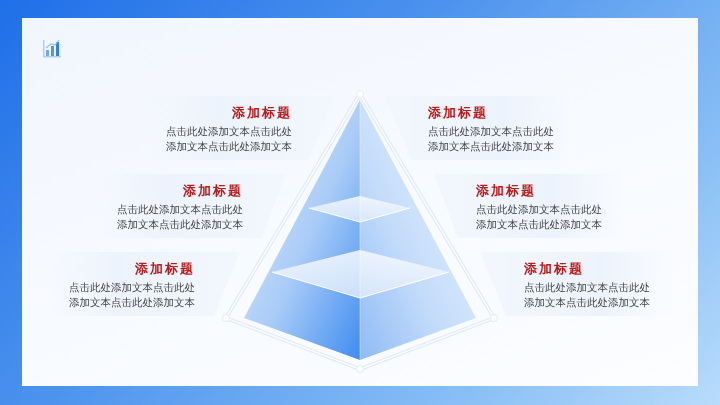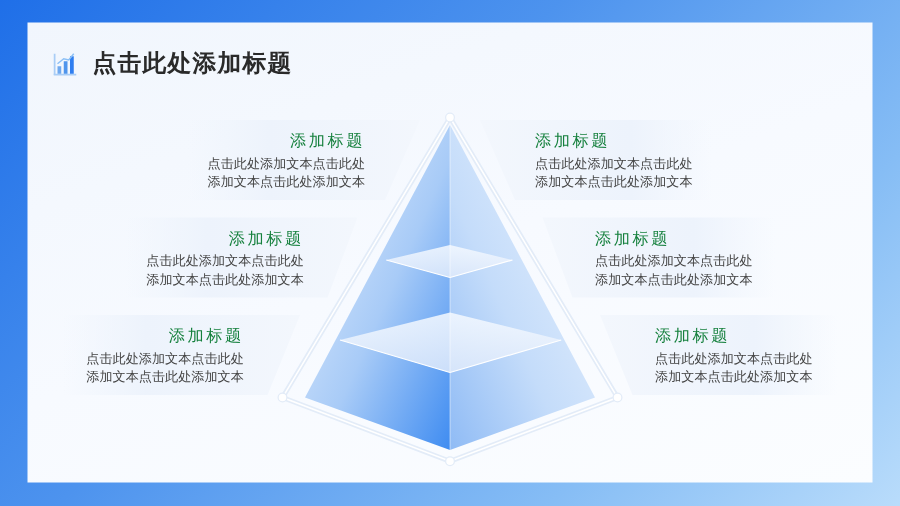--- a/index.html
+++ b/index.html
@@ -12,42 +12,41 @@
     position:absolute; left:22px; top:18px; width:676px; height:368px;
     background: linear-gradient(160deg, #f1f6fd 0%, #f7faff 50%, #fbfdff 100%);
   }
   .title-row { position:absolute; left:20px; top:18px; display:flex; align-items:center; }
   .title-icon { width:20px; height:20px; margin-right:12px; }
   .title-text { font-size:19px; font-weight:bold; color:#2a2a2a; letter-spacing:1px; }
   .pyr { position:absolute; left:0; top:0; }
   .card {
     position:absolute; width:190px; height:60px;
   }
-  .card .heading { position:absolute; font-size:13px; font-weight:normal; color:#15803d; letter-spacing:2px; }
+  .card .heading { position:absolute; font-size:13px; font-weight:bold; color:#b91c1c; letter-spacing:2px; }
   .card .body { position:absolute; font-size:10.5px; color:#444; line-height:15px; white-space:nowrap; }
   .card.left .heading, .card.left .body { right:0; text-align:right; }
   .card.right .heading, .card.right .body { left:0; text-align:left; }
   .card .heading { top:2px; }
   .card .body { top:22px;font-family:Liberation Serif, serif; }
 </style>
 </head>
 <body>
 
 <div class="panel"></div>
 
 <div class="title-row" style="left:42px; top:38px;">
   <svg class="title-icon" viewBox="0 0 20 20">
     <rect x="1" y="18" width="18" height="1.4" fill="#a9cdf6"></rect>
     <rect x="1" y="2" width="1.4" height="17" fill="#a9cdf6"></rect>
     <rect x="4" y="12" width="3" height="6" fill="#6fa9ef"></rect>
     <rect x="9" y="8" width="3" height="10" fill="#4f95ec"></rect>
     <rect x="14" y="4" width="3" height="14" fill="#2f7ef0"></rect>
     <polyline points="4,10 9,6 13,7 17,2" fill="none" stroke="#8cc0f6" stroke-width="1.2"></polyline>
   </svg>
-  <span class="title-text">点击此处添加标题</span>
 </div>
 
 <svg class="pyr" width="720" height="405">
   <defs>
     <linearGradient id="gL" x1="0" y1="0" x2="1" y2="1">
       <stop offset="0" stop-color="#e8f1fd"></stop>
       <stop offset="0.55" stop-color="#a8cbf7"></stop>
       <stop offset="1" stop-color="#3f8cf1"></stop>
     </linearGradient>
     <linearGradient id="gR" x1="1" y1="0" x2="0" y2="1">

